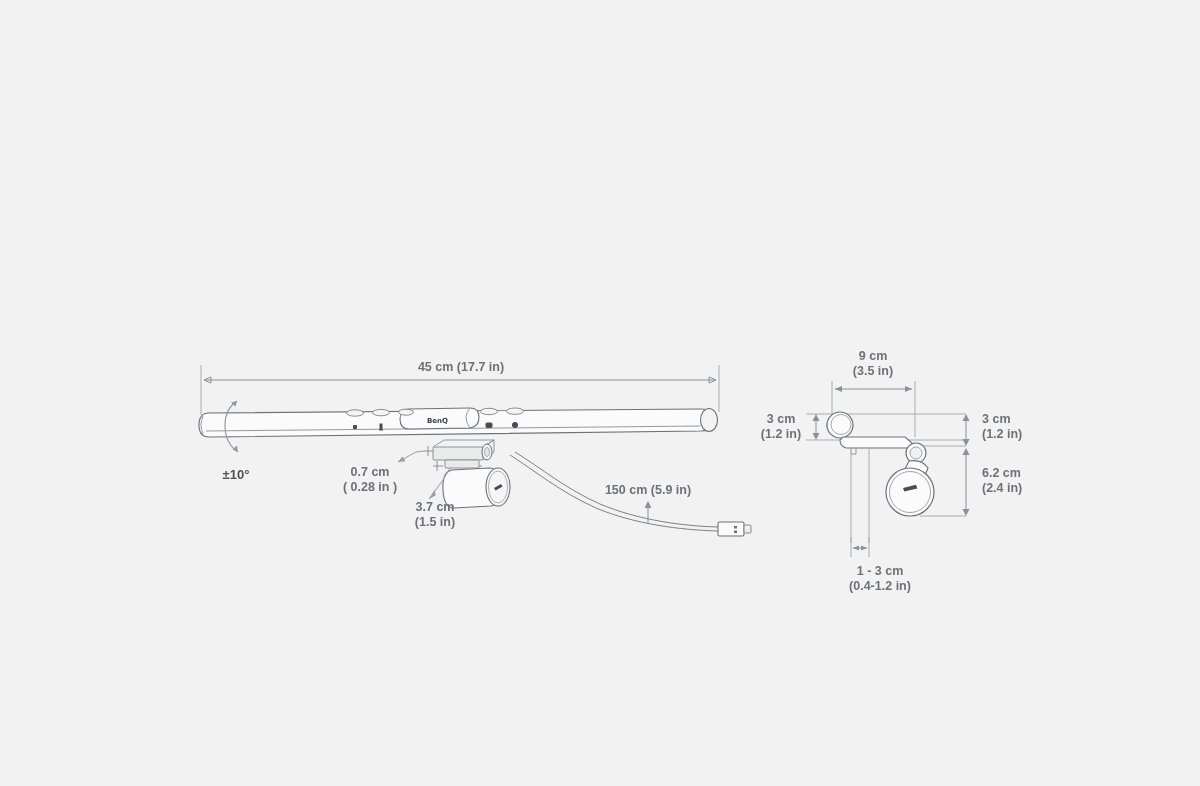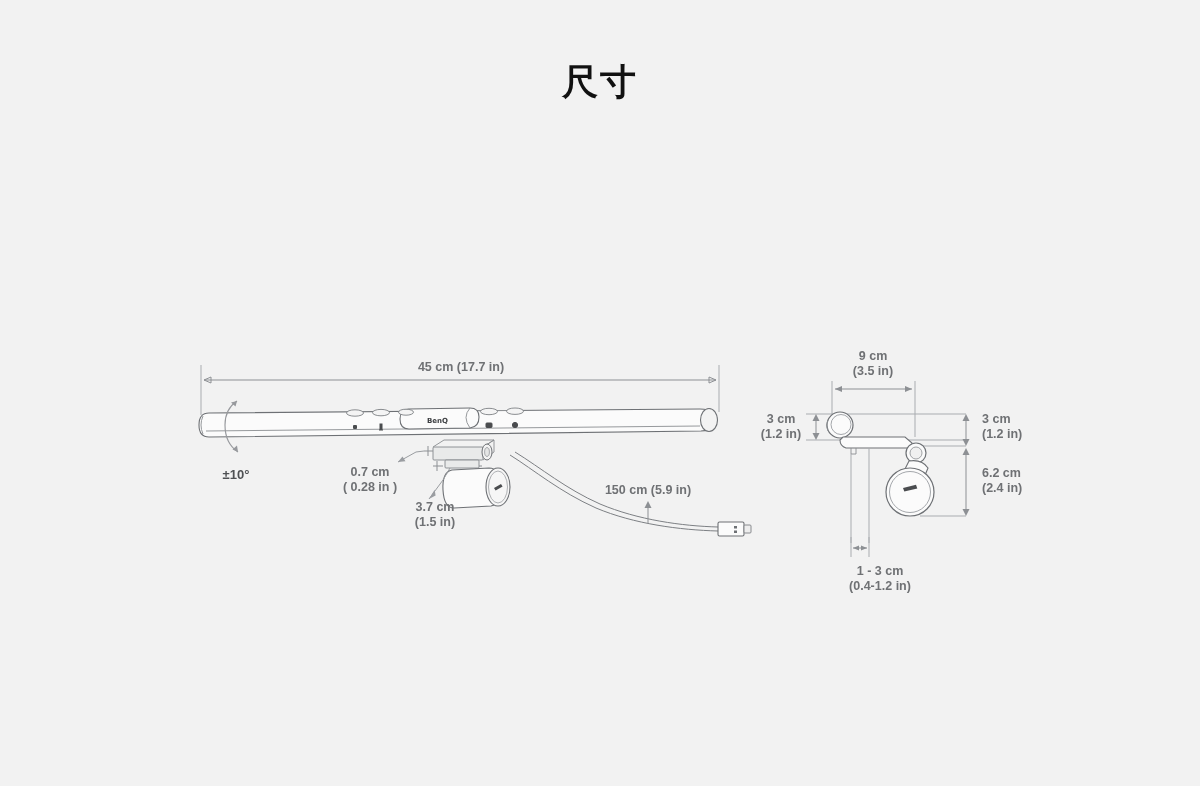--- a/index.html
+++ b/index.html
@@ -101,21 +101,20 @@
     font-family: "DejaVu Sans", sans-serif;
     font-weight: 700;
     fill: #3c3e41;
   }
 </style>
 </head>
 <body>
 
 <div id="page">
 
-  <div id="page-title">尺寸</div>
 
   <svg id="diagram-svg" width="1200" height="786" viewBox="0 0 1200 786">
 
     <g>
 
       <g>
         <line class="extline" x1="201" y1="365" x2="201" y2="415"></line>
         <line class="extline" x1="719" y1="365" x2="719" y2="412"></line>
         <line class="dimline" x1="204" y1="380" x2="716" y2="380"></line>
         <path class="dimline" d="M204 380 l7 -3 v6 z" fill="#8d9094"></path>

